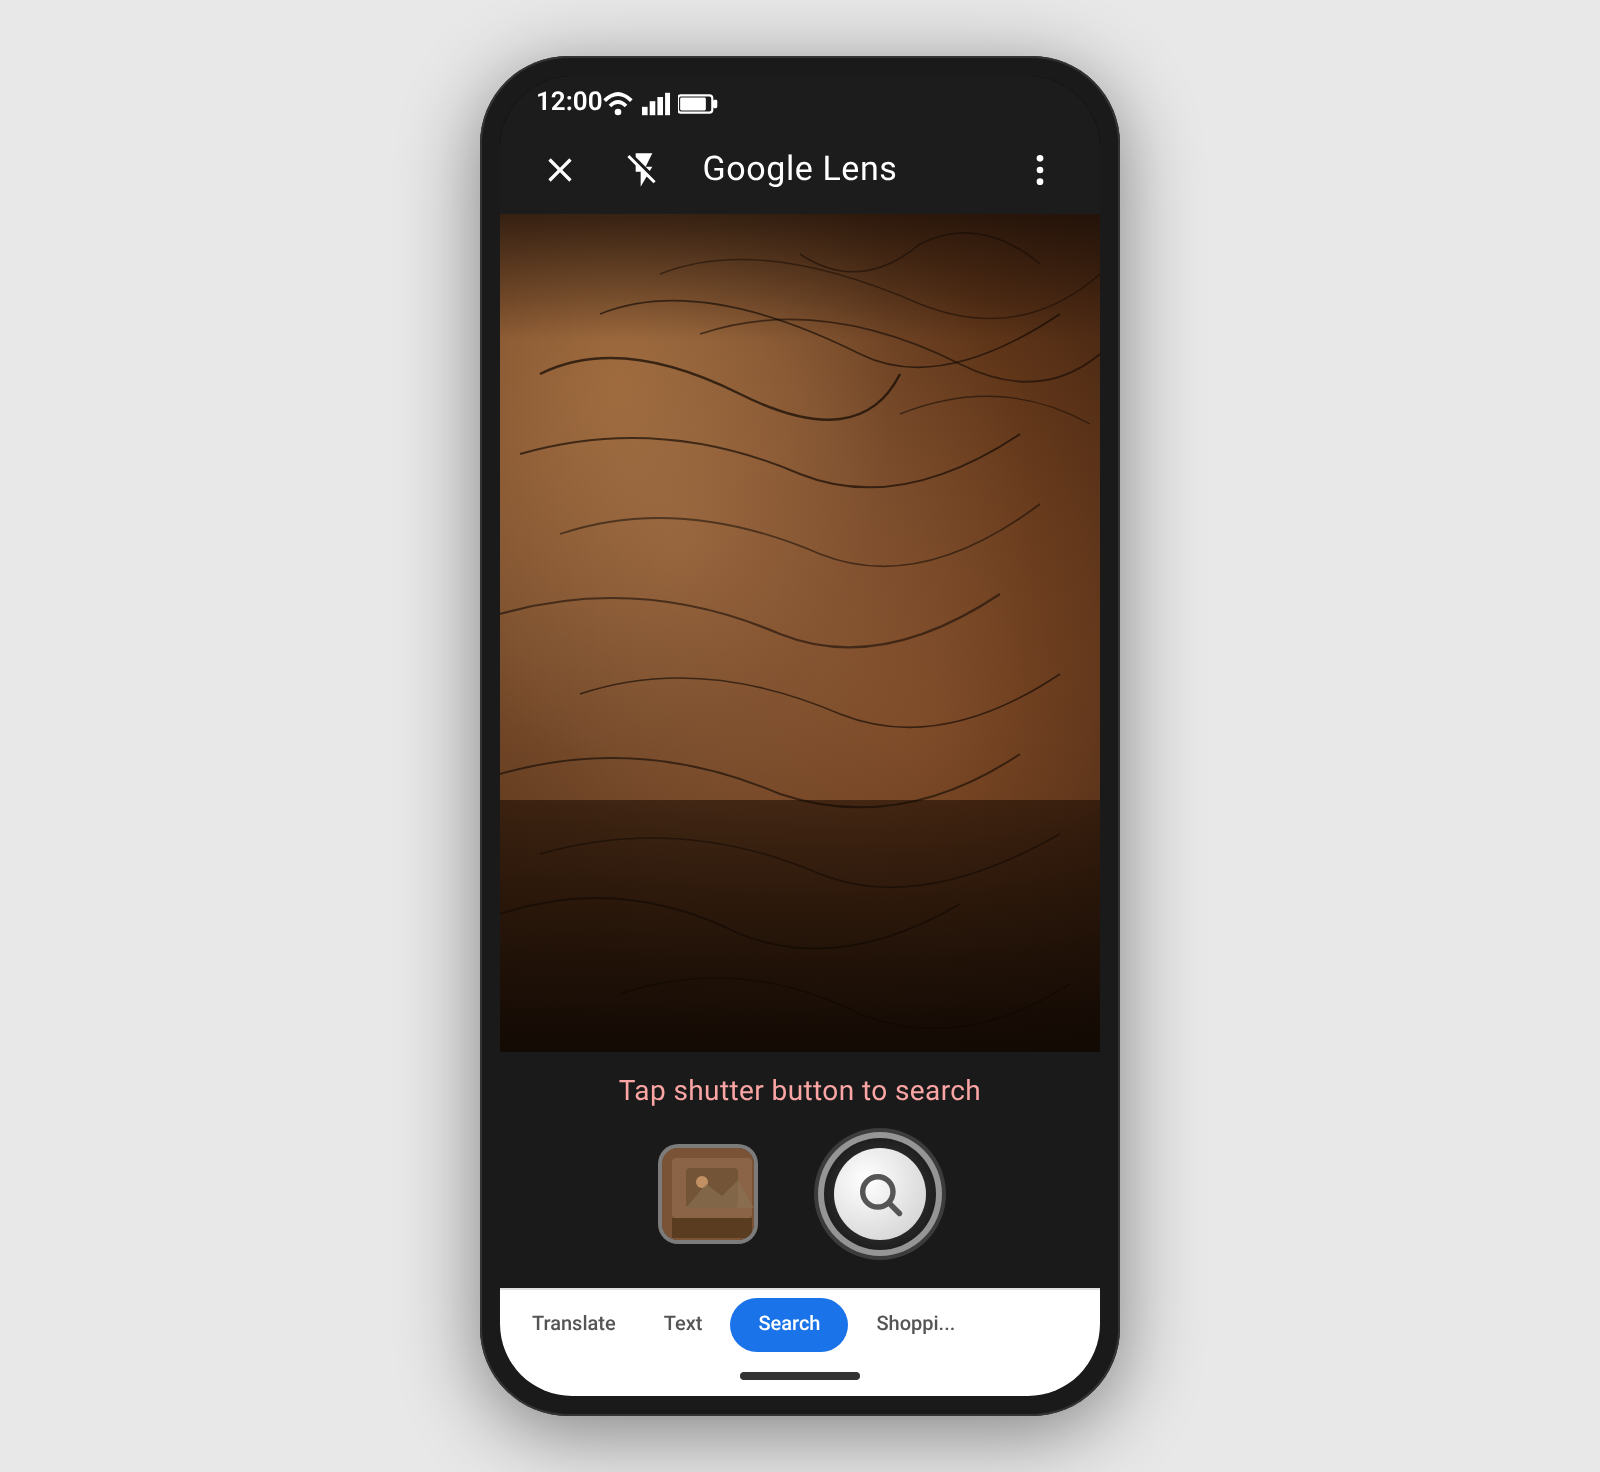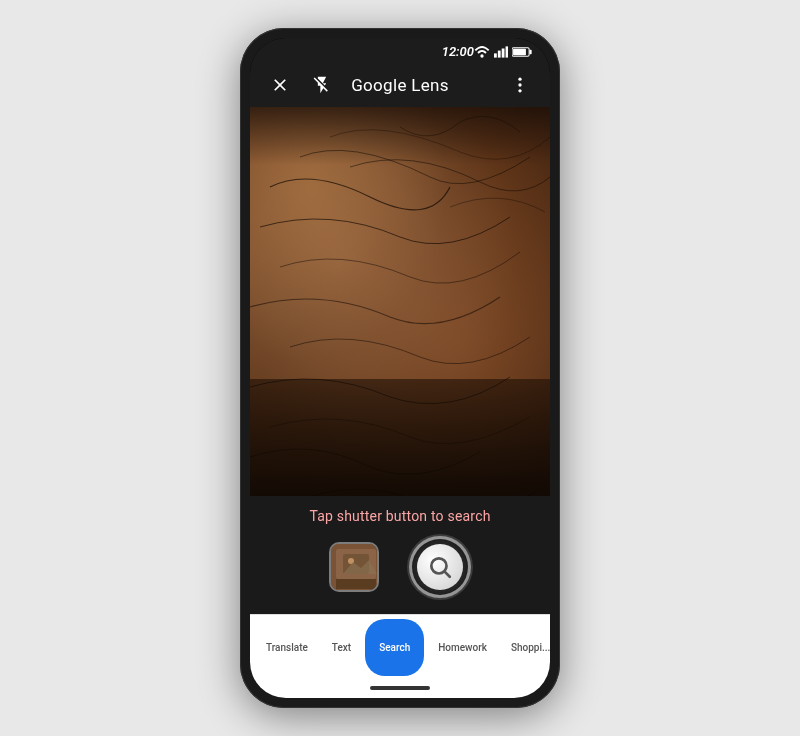--- a/index.html
+++ b/index.html
@@ -31,26 +31,25 @@
       overflow: hidden;
       position: relative;
       display: flex;
       flex-direction: column;
     }
 
     
     .status-bar {
       background: #1c1c1c;
       display: flex;
-      justify-content: flex-end;
+      justify-content: flex-start;
       align-items: center;
       padding: 6px 18px 4px;
       flex-shrink: 0;
       z-index: 10;
-      font-style: italic;
     }
 
     .status-time {
       color: #fff;
       font-size: 13px;
       font-weight: 600;
     }
 
     .status-icons {
       display: flex;
@@ -375,22 +374,21 @@
               <line x1="16.5" y1="16.5" x2="21" y2="21" stroke="#555" stroke-width="2.5" stroke-linecap="round"></line>
             </svg>
           </div>
         </div>
       </div>
     </div>
 
     <div class="tab-bar">
       <div class="tab-item">Translate</div>
       <div class="tab-item">Text</div>
-      <div class="tab-item active" style="background:#1a73e8; color:#fff; border-radius:20px; padding:23px 14px; margin:4px 2px; border-bottom:none;">Search</div>
-      <div class="tab-item">Homework</div>
+      <div class="tab-item active" style="background:#1a73e8; color:#fff; border-radius:20px; padding:8px 14px; margin:4px 2px; border-bottom:none;">Search</div>
       <div class="tab-item">Shoppi...</div>
     </div>
 
     <div class="home-indicator">
       <div class="home-bar"></div>
     </div>
 
   </div>
 </div>
 

